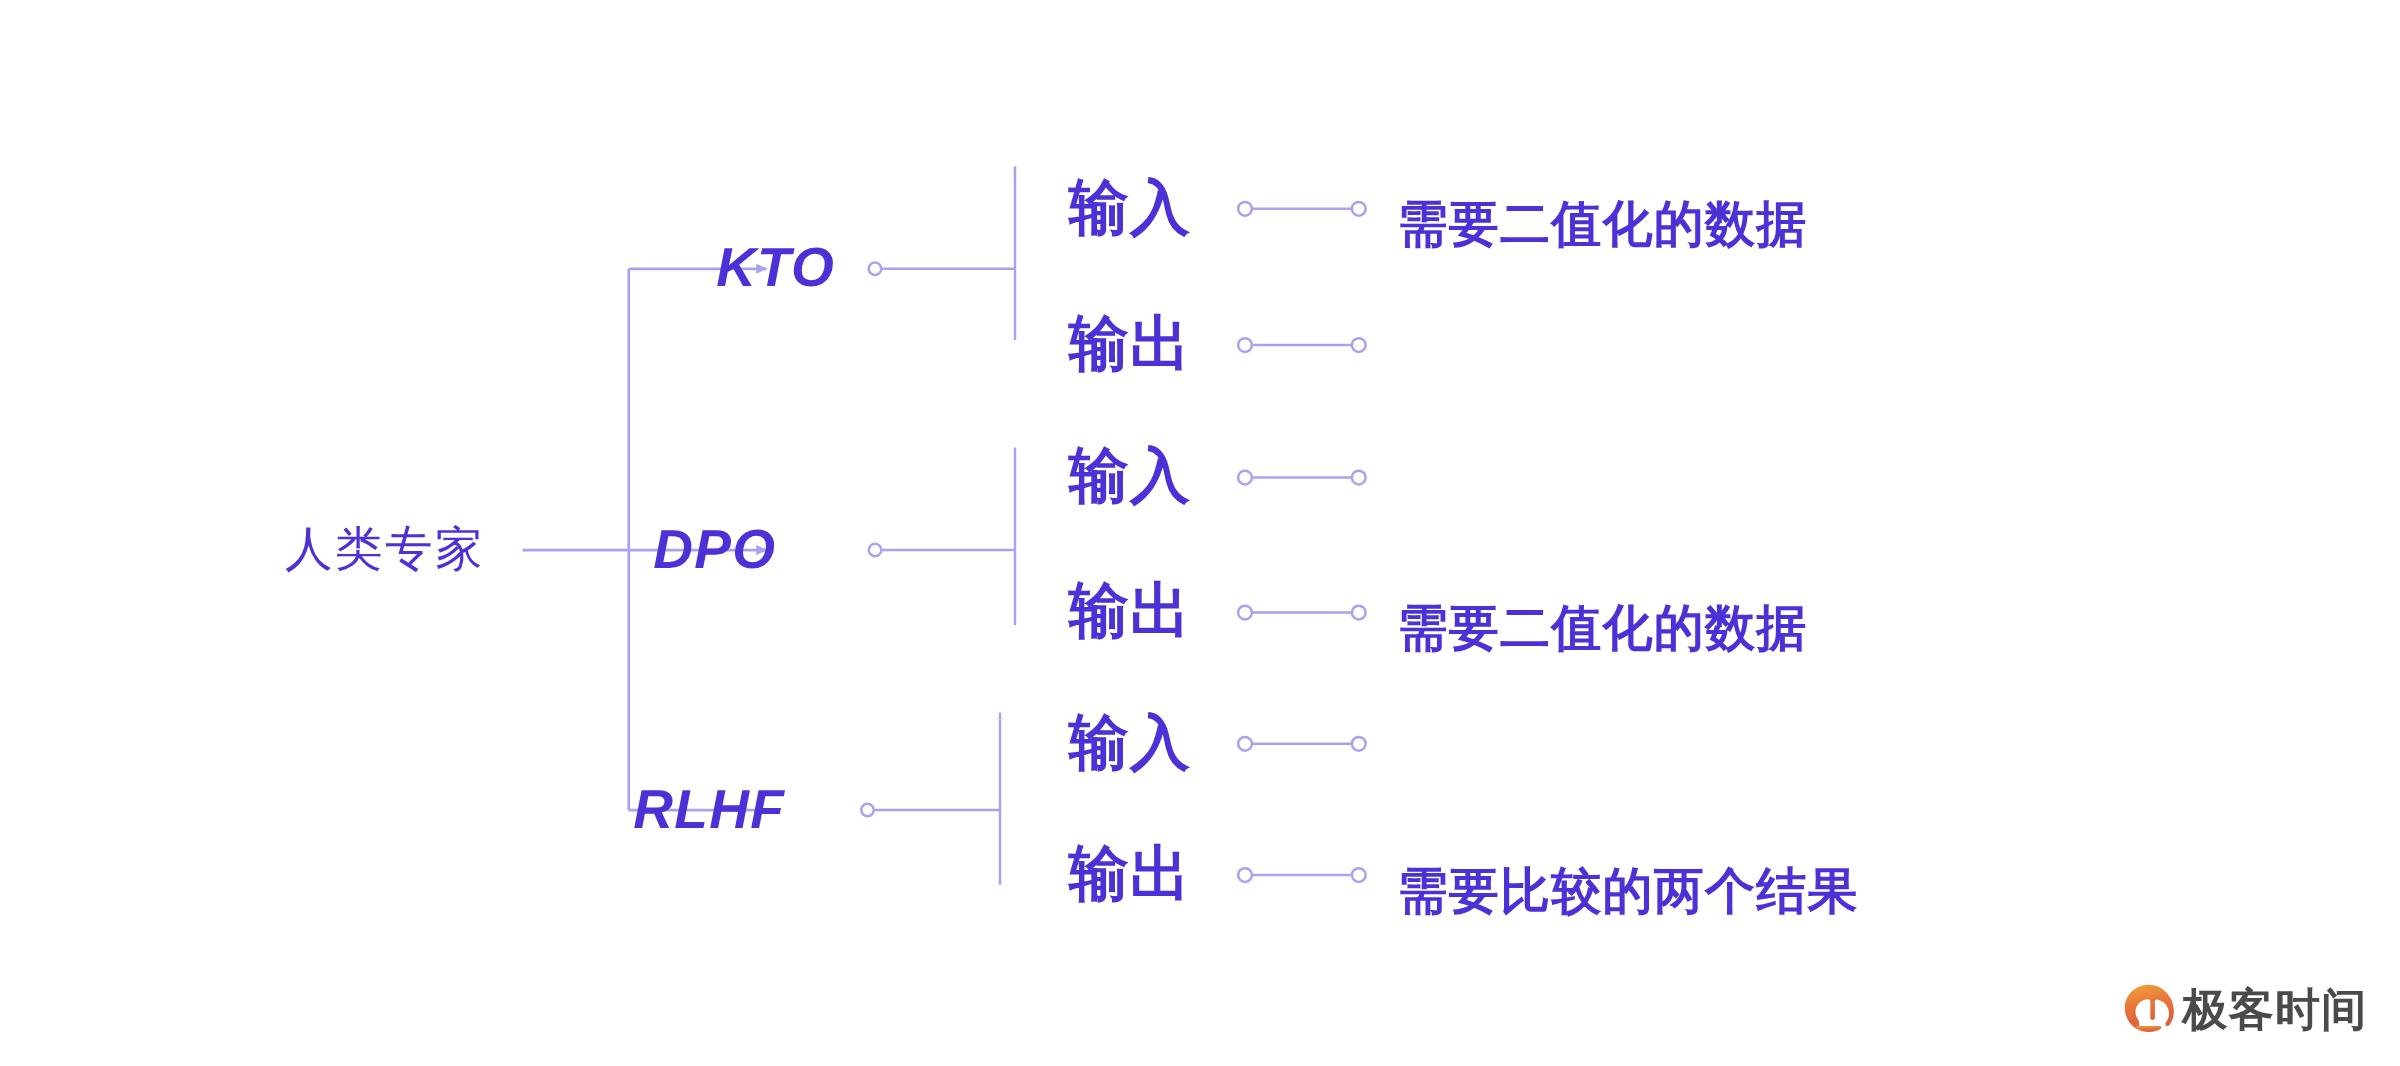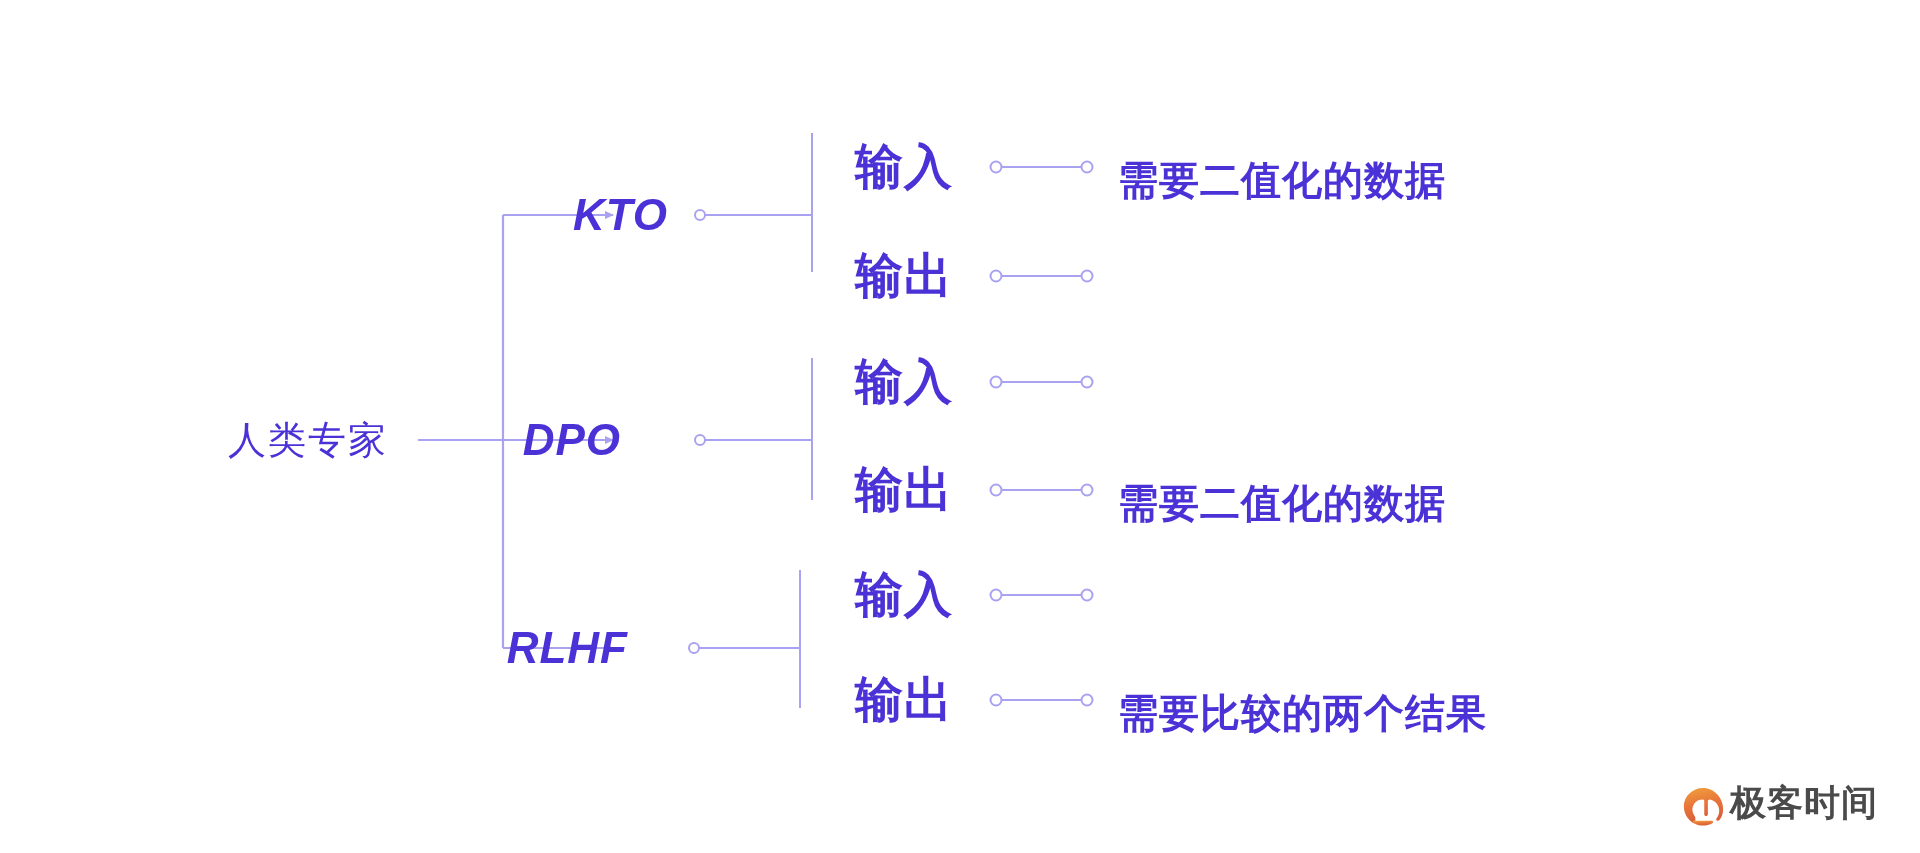--- a/index.html
+++ b/index.html
@@ -58,24 +58,24 @@
   .value-label {
     font-size: 40px;
     font-weight: 700;
     letter-spacing: 1px;
     margin-top: 13px;
   }
 
   
   #brand-logo {
     position: absolute;
-    right: 42px;
+    right: 26px;
     bottom: 22px;
     display: flex;
-    align-items: flex-start;
+    align-items: center;
     gap: 4px;
   }
   #brand-logo .mark {
     width: 46px;
     height: 46px;
     flex: 0 0 46px;
   }
   #brand-logo .wordmark {
     font-size: 36px;
     font-weight: 700;

